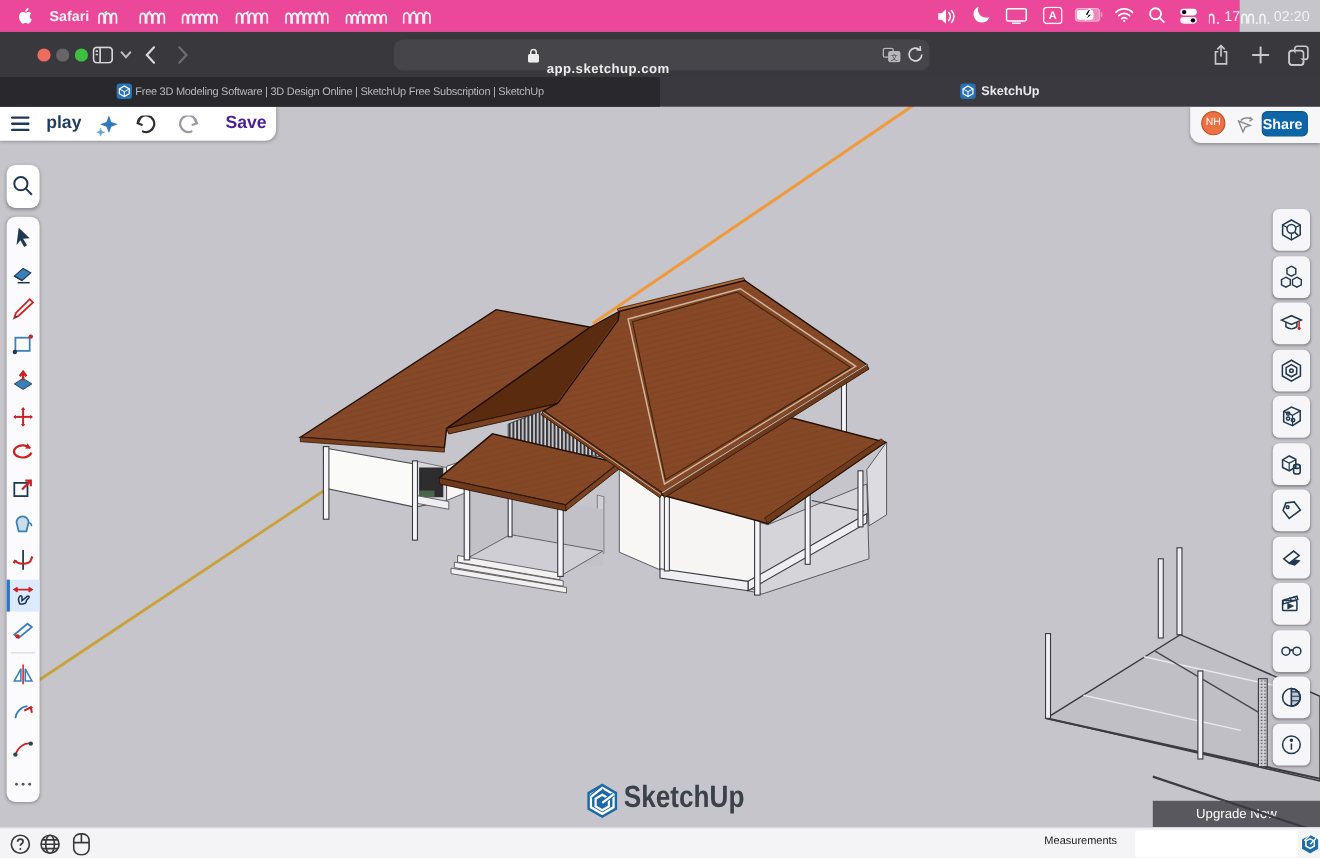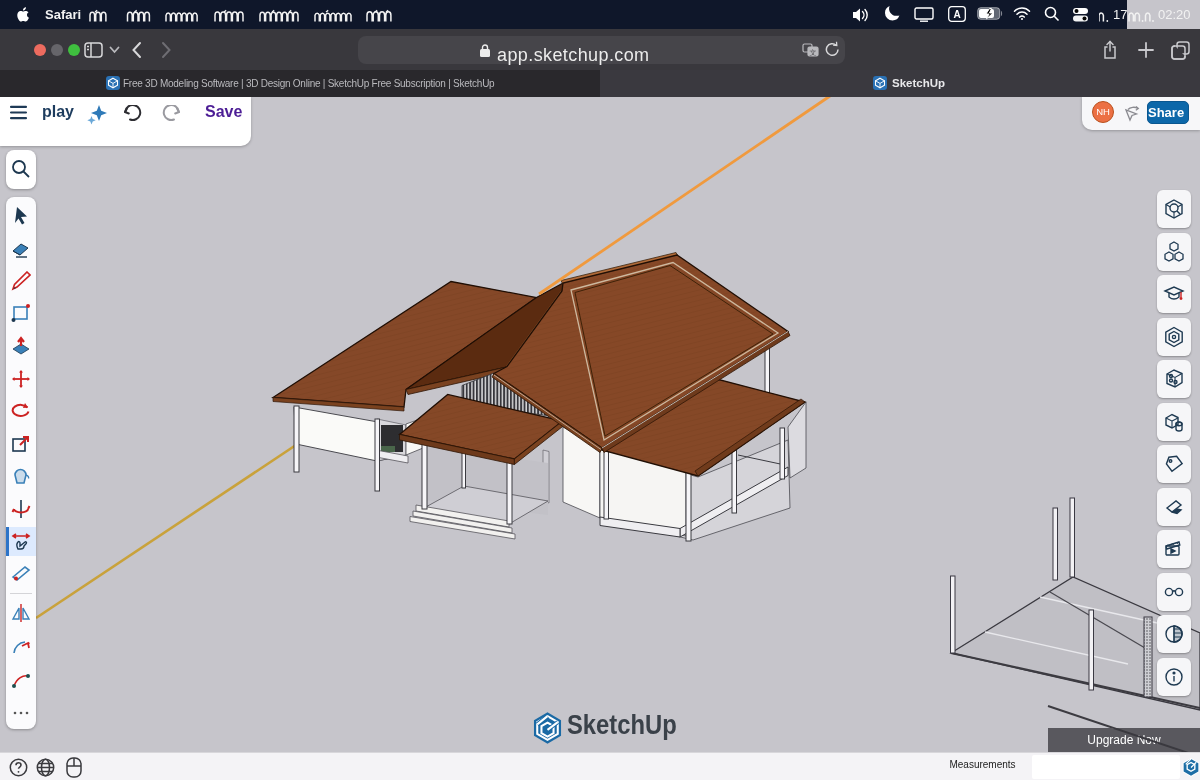--- a/index.html
+++ b/index.html
@@ -1,30 +1,30 @@
 <!DOCTYPE html>
 <html><head><meta charset="utf-8">
 <style>
 *{margin:0;padding:0;box-sizing:border-box}
 html,body{width:1200px;height:780px;overflow:hidden;font-family:"Liberation Sans",sans-serif;position:relative;background:#c6c5cb}
 .abs{position:absolute}
 
-#menubar{left:0;top:0;width:1127px;height:29px;background:#0f172a;color:#f2f2f2;font-size:13.5px;z-index:30}
+#menubar{left:0;top:0;width:1127px;height:29px;background:#ec4899;color:#f2f2f2;font-size:13.5px;z-index:30}
 #menubar .it{position:absolute;top:7px;white-space:nowrap}
 
 #safaribar{left:0;top:29px;width:1200px;height:41px;background:#39383d;z-index:30}
 .tl{position:absolute;top:15px;width:12px;height:12px;border-radius:50%}
 #urlbox{position:absolute;left:358px;top:36px;width:487px;height:28px;background:#46454a;border-radius:8px;color:#ececec;font-size:13.5px;z-index:31}
 
 #tabbar{left:0;top:70px;width:1200px;height:27px;background:#3a393f;z-index:30}
 #tab1{position:absolute;white-space:nowrap;overflow:hidden;left:0;top:0;width:600px;height:27px;background:#29282c;color:#b9b9bd;font-size:10px;letter-spacing:-0.25px}
 #tab2{position:absolute;white-space:nowrap;left:600px;top:0;width:600px;height:27px;color:#e8e8ea;font-size:11.5px}
 .favicon{position:absolute;width:14px;height:14px;border-radius:3px;background:#2a71b4}
 
-#apptl{left:0;top:97px;width:251px;height:49px;background:#fff;border-radius:0 0 10px 0;box-shadow:0 1px 3px rgba(0,0,0,.25);z-index:20}
+#apptl{left:0;top:97px;width:251px;height:31px;background:#fff;border-radius:0 0 10px 0;box-shadow:0 1px 3px rgba(0,0,0,.25);z-index:20}
 #apptr{left:1082px;top:97px;width:118px;height:33px;background:#f7f7f9;border-radius:0 0 0 10px;box-shadow:0 1px 3px rgba(0,0,0,.25);z-index:20}
 #sharebtn{position:absolute;z-index:21;left:1147px;top:101px;width:42px;height:23px;background:#0c67a9;border:1px solid #09568f;border-radius:5px;color:#fff;font-size:13px;font-weight:bold;text-align:left;line-height:21px}
 #nh{position:absolute;z-index:21;left:1092px;top:101px;width:22px;height:22px;border-radius:50%;background:#ec7044;border:1.5px solid #b9511f;color:#fff;font-size:9.5px;font-weight:normal;text-align:center;line-height:19px}
 
 #zoombtn{left:6px;top:150px;width:30px;height:39px;background:#fff;border-radius:8px;box-shadow:0 1px 3px rgba(0,0,0,.3);z-index:20}
 #palette{left:6px;top:197px;width:30px;height:532px;background:#fbfbfd;border-radius:8px;box-shadow:0 1px 3px rgba(0,0,0,.3);z-index:20}
 .pi{position:absolute;left:5px;width:20px;height:20px}
 
 .rbtn{position:absolute;left:1157px;width:34px;height:38px;background:#f6f6f8;border-radius:6px;box-shadow:0 1px 2px rgba(0,0,0,.3);z-index:20}
 .rbtn svg{position:absolute;left:6px;top:8px}
@@ -261,21 +261,21 @@
       <rect x="6" y="1" width="12" height="12" rx="2.5"></rect>
       <path d="M4 5H3.5A2.5 2.5 0 0 0 1 7.5v8A2.5 2.5 0 0 0 3.5 18h8a2.5 2.5 0 0 0 2.5-2.5V15" fill="#39383d"></path>
       <rect x="1" y="5" width="13" height="13" rx="2.5"></rect>
     </svg>
 </div>
 <div id="urlbox" class="abs">
 <svg class="abs" style="left:122px;top:8px" width="10" height="13" viewBox="0 0 10 13" fill="#ececec">
       <rect x="0" y="5" width="10" height="8" rx="1.5"></rect>
       <path d="M2.5 6V3.5a2.5 2.5 0 0 1 5 0V6" fill="none" stroke="#ececec" stroke-width="1.4"></path>
     </svg>
-<span class="abs" style="left:139px;top:9px;font-weight:normal;font-size:18px;letter-spacing:0.4px">app.sketchup.com</span>
+<span class="abs" style="left:139px;top:19px;font-weight:bold;font-size:12px;letter-spacing:0.4px">app.sketchup.com</span>
 <svg class="abs" style="left:444px;top:7px" width="17" height="14" viewBox="0 0 17 14" fill="none" stroke="#b9b9bd" stroke-width="1.2">
       <rect x="1" y="1" width="9" height="8" rx="1.5" fill="#46454a"></rect>
       <rect x="6" y="4" width="10" height="9" rx="1.5" fill="#b9b9bd"></rect>
       <text x="11" y="11.5" font-size="7" fill="#46454a" stroke="none" text-anchor="middle" font-family="Liberation Sans">文</text>
     </svg>
 <svg class="abs" style="left:467px;top:5px" width="15" height="17" viewBox="0 0 15 17" fill="none" stroke="#d8d8da" stroke-width="1.5">
       <path d="M13 8.5a5.8 5.8 0 1 1-1.8-4.2"></path>
       <path d="M11.5 0.8l.3 3.8-3.7-.4" stroke-width="1.3"></path>
     </svg>
 </div>

